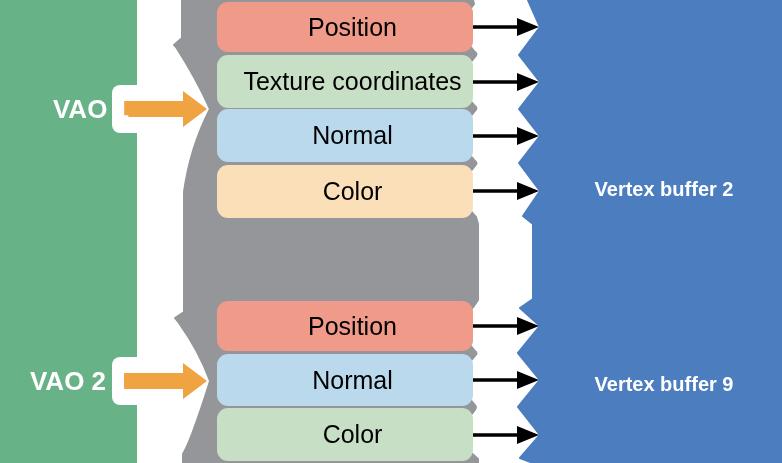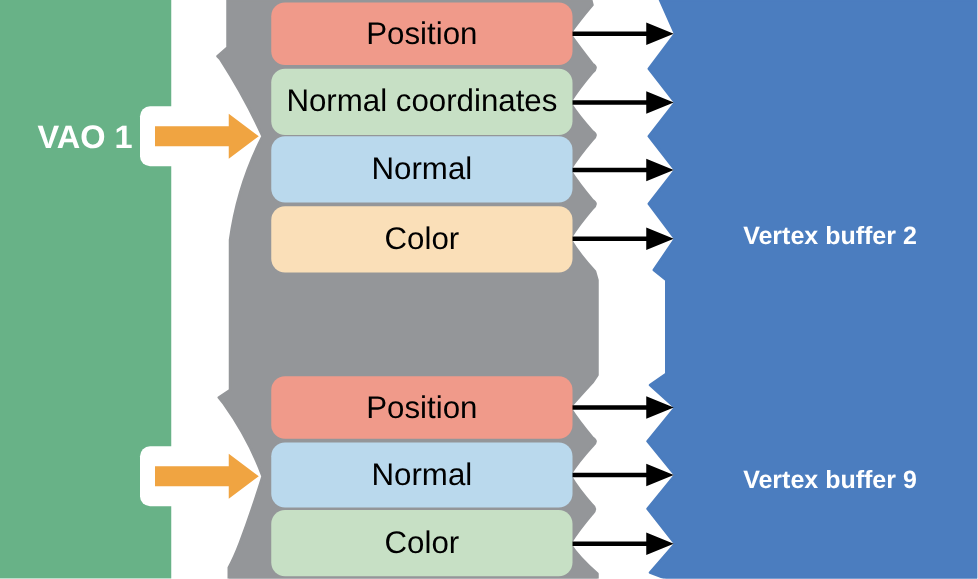--- a/index.html
+++ b/index.html
@@ -8,35 +8,35 @@
     width:782px;height:463px;
     overflow:hidden;
     background:#fff;
     font-family:"Liberation Sans","DejaVu Sans",sans-serif;
   }
   .stage svg{position:absolute;left:0;top:0;}
   .box{
     position:absolute;left:217px;width:241px;
     border-radius:11px;
     display:flex;align-items:center;justify-content:center;
-    font-size:25px;color:#000;letter-spacing:0;
+    font-size:25px;color:#000;letter-spacing:0;padding-left:15px;
   }
   .b1{top:2px;height:50px;}
   .b2{top:55px;height:53px;}
   .b3{top:109px;height:53px;}
   .b4{top:165px;height:53px;}
   .b5{top:301px;height:50px;}
   .b6{top:354px;height:52px;}
   .b7{top:408px;height:53px;}
   .vao-label{
     position:absolute;left:0;width:136px;height:30px;
     display:flex;align-items:center;justify-content:center;
     font-size:26px;font-weight:bold;color:#fff;
   }
-  .v1{top:94px;}
+  .v1{top:94px;padding-left:23px;}
   .v2{top:366px;}
   .buf-label{
     position:absolute;left:562px;width:204px;height:24px;
     display:flex;align-items:center;justify-content:center;
     font-size:20px;font-weight:bold;color:#fff;
   }
   .f1{top:63px;}
   .f2{top:177px;}
   .f3{top:372px;}
 </style>
@@ -78,26 +78,27 @@
     <path d="M452,25.2 L517,25.2 L517,18 L539,27 L517,36 L517,28.8 L452,28.8 Z" fill="#000000"></path>
     <path d="M452,80.2 L517,80.2 L517,73 L539,82 L517,91 L517,83.8 L452,83.8 Z" fill="#000000"></path>
     <path d="M452,134.2 L517,134.2 L517,127 L539,136 L517,145 L517,137.8 L452,137.8 Z" fill="#000000"></path>
     <path d="M452,189.2 L517,189.2 L517,182 L539,191 L517,200 L517,192.8 L452,192.8 Z" fill="#000000"></path>
     <path d="M452,324.2 L517,324.2 L517,317 L539,326 L517,335 L517,327.8 L452,327.8 Z" fill="#000000"></path>
     <path d="M452,378.2 L517,378.2 L517,371 L539,380 L517,389 L517,381.8 L452,381.8 Z" fill="#000000"></path>
     <path d="M452,433.2 L517,433.2 L517,426 L539,435 L517,444 L517,436.8 L452,436.8 Z" fill="#000000"></path>
   </svg>
 
   <div class="box b1" style="background: rgb(240, 154, 138);">Position</div>
-  <div class="box b2" style="background: rgb(199, 224, 197);">Normal coordinates</div>
+  <div class="box b2" style="background: rgb(199, 224, 197);">Texture coordinates</div>
   <div class="box b3" style="background: rgb(186, 217, 237);">Normal</div>
   <div class="box b4" style="background: rgb(250, 223, 184);">Color</div>
 
   <div class="box b5" style="background: rgb(240, 154, 138);">Position</div>
   <div class="box b6" style="background: rgb(186, 217, 237);">Normal</div>
   <div class="box b7" style="background: rgb(199, 224, 197);">Color</div>
 
   <div class="vao-label v1">VAO 1</div>
+  <div class="vao-label v2">VAO 2</div>
 
   <div class="buf-label f2">Vertex buffer 2</div>
   <div class="buf-label f3">Vertex buffer 9</div>
 
 </div>
 
 </body></html>

